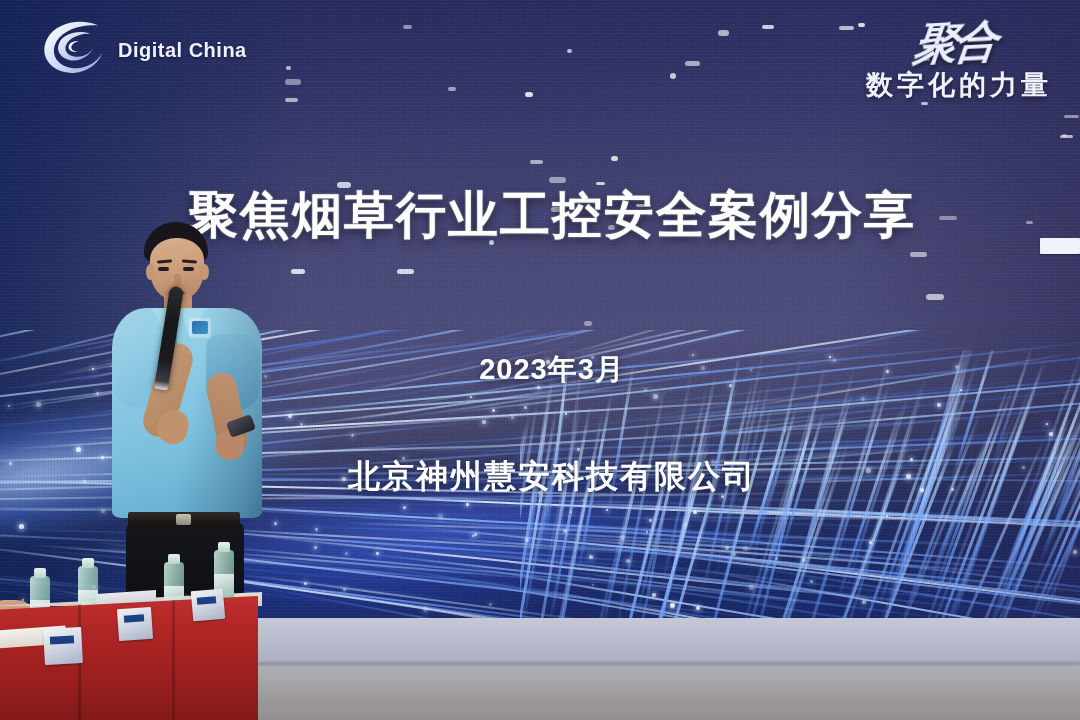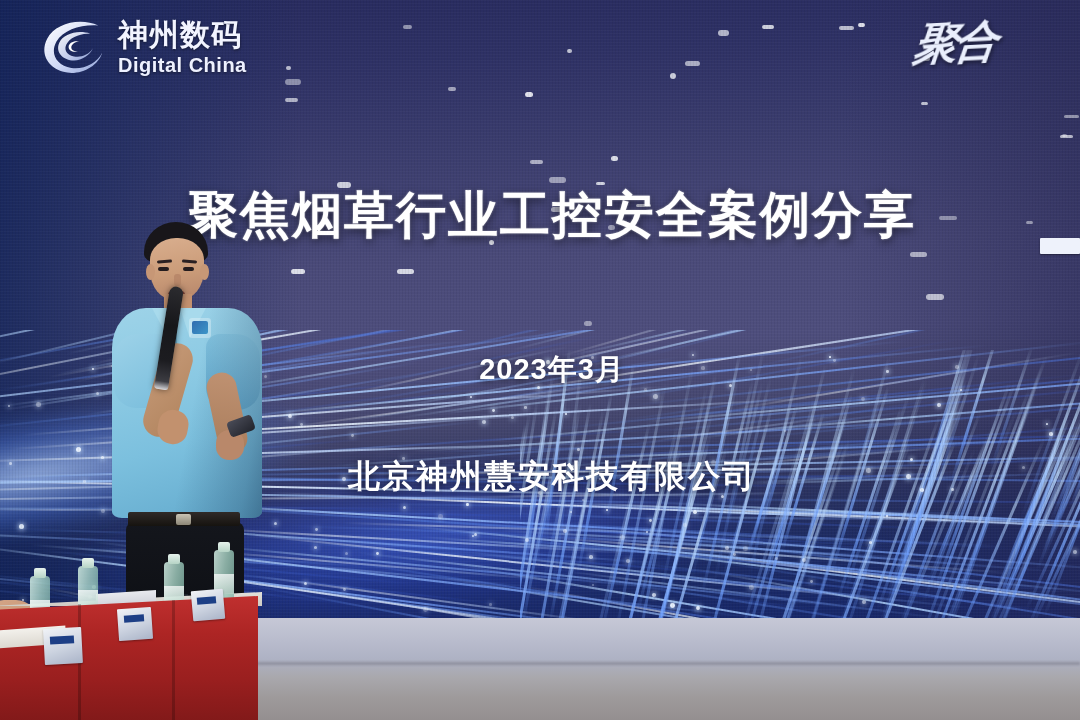--- a/index.html
+++ b/index.html
@@ -942,27 +942,27 @@
             <stop offset="0%" stop-color="#ffffff"></stop>
             <stop offset="55%" stop-color="#cfd8f5"></stop>
             <stop offset="100%" stop-color="#8fa2d8"></stop>
           </linearGradient>
         </defs>
         <path d="M86 14 C60 2 22 10 10 34 C-2 58 14 80 40 84 C62 87 86 74 92 54 C84 70 64 80 46 77 C24 73 14 56 24 38 C34 20 62 12 86 14 Z" fill="url(#swg)"></path>
         <path d="M74 26 C56 20 34 26 28 40 C22 54 34 66 50 66 C62 66 74 58 78 48 C72 58 60 62 50 60 C38 58 34 48 40 40 C47 30 62 26 74 26 Z" fill="url(#swg)" opacity="0.95"></path>
         <path d="M58 38 C50 36 42 40 42 46 C42 52 50 55 57 52 C51 53 46 51 46 47 C46 42 52 38 58 38 Z" fill="#ffffff"></path>
       </svg>
       <div class="dc-text">
-        <span class="dc-cn">神州数码</span>
         <span class="dc-en">Digital China</span>
       </div>
     </div>
 
     <div class="logo-theme">
       <div class="theme-cal">聚合</div>
+      <div class="theme-sub">数字化的力量</div>
     </div>
 
     <div class="slide-title">聚焦烟草行业工控安全案例分享</div>
     <div class="slide-date">2023年3月</div>
     <div class="slide-company">北京神州慧安科技有限公司</div>
 
     <div class="edge-marker"></div>
   </div>
 
   <div class="floor"></div>

